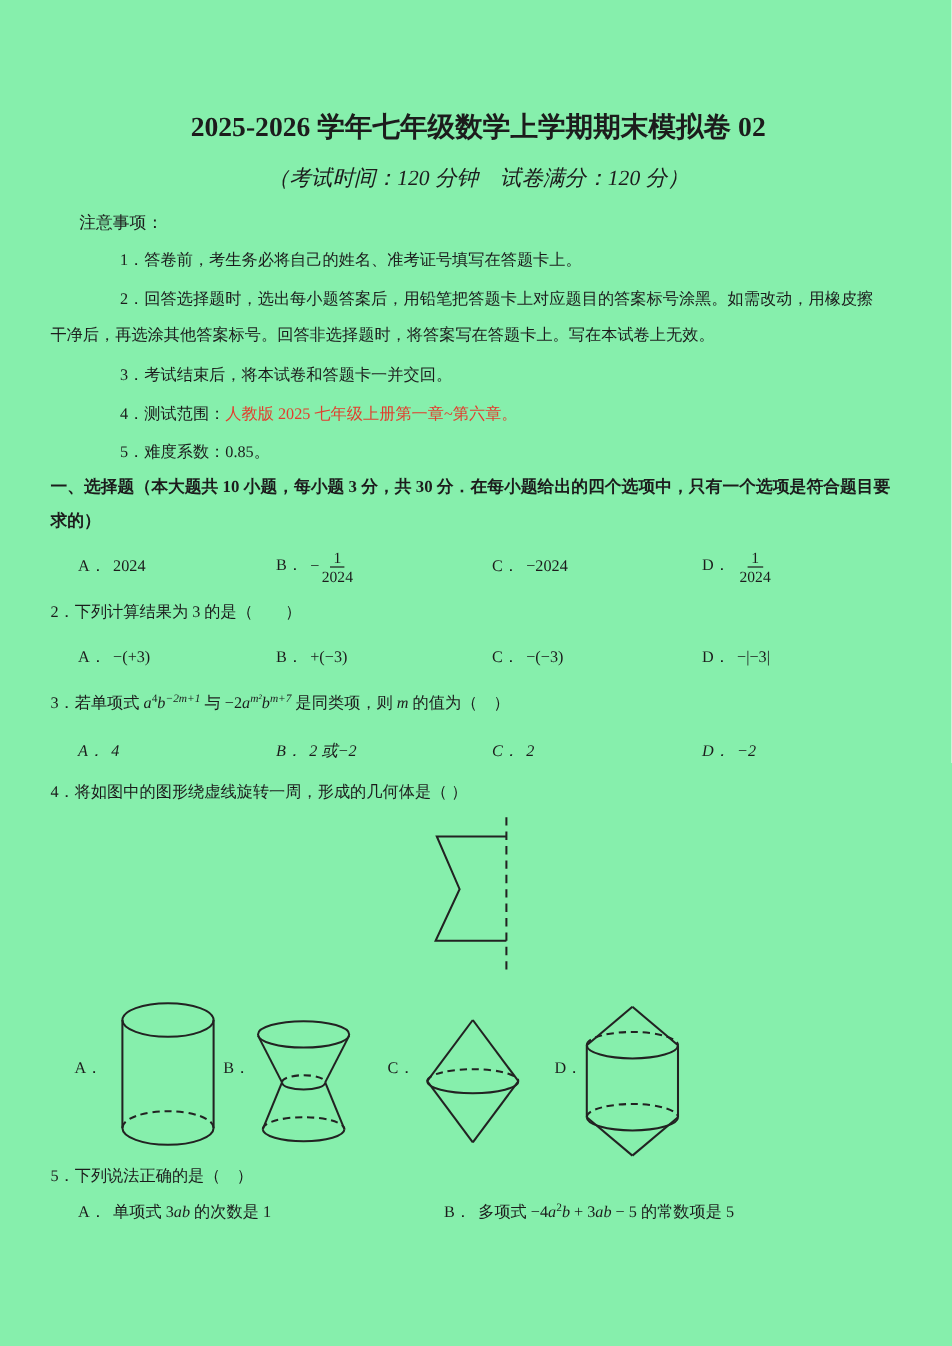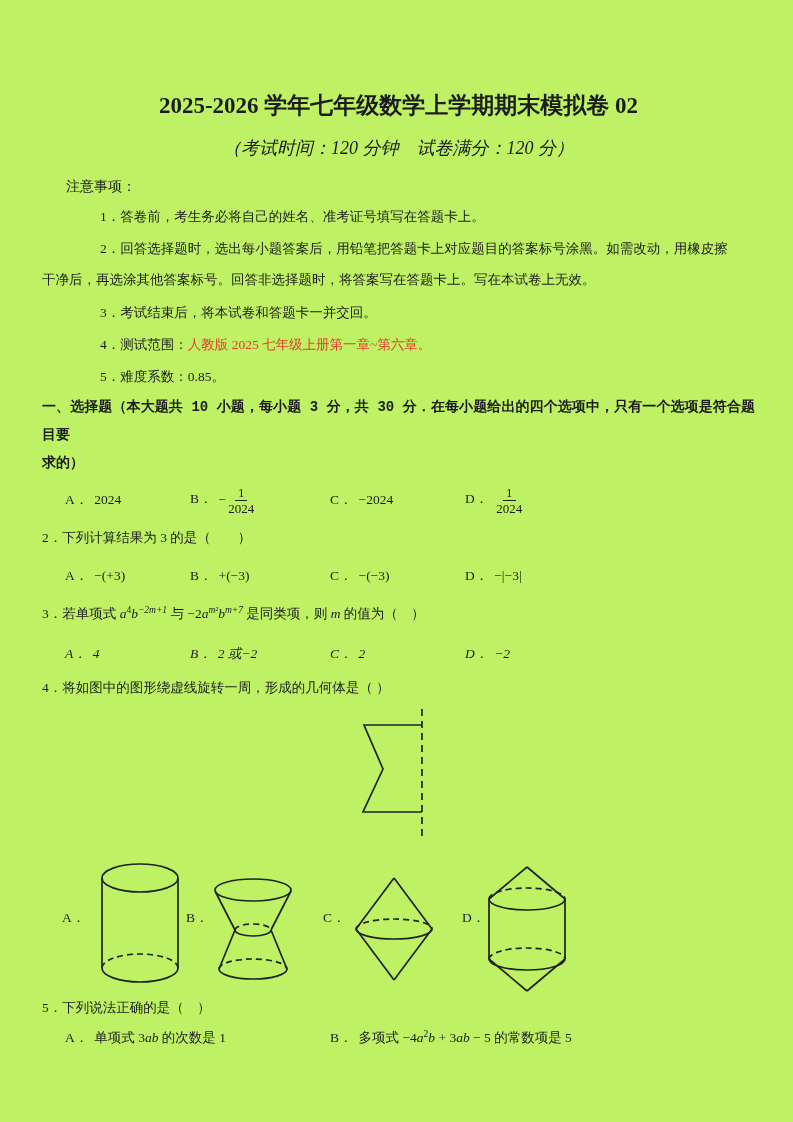--- a/index.html
+++ b/index.html
@@ -1,21 +1,21 @@
 <!DOCTYPE html>
 <html><head>
 <meta charset="utf-8">
 <style>
   html,body{margin:0;padding:0;background:#fff;}
   .page{
     position:relative;
     width:793px;height:1122px;
     box-sizing:border-box;
     padding:0 38px 0 42px;
-    background:#bef264;
+    background:#86efac;
     color:#1c1c1c;
     font-family:"Liberation Serif","DejaVu Serif",serif;
     font-size:13.5px;
     overflow:hidden;
   }
   .exam-title{
     margin:90px 0 0 0;
     text-align:center;
     font-size:23px;
     font-weight:700;
@@ -40,29 +40,29 @@
     text-indent:58px;
     text-align:justify;
   }
   .notice.cont{text-indent:0;font-family:Liberation Mono, monospace;}
   .red{color:#e23d2e;}
   .section-heading{
     font-weight:700;
     font-size:14px;
     line-height:28px;
     text-align:justify;
-    font-family:Liberation Mono, monospace;
   }
   .stem{line-height:26px;}
   .mt2{margin-top:2px;}  .mt4{margin-top:4px;}  .mt8{margin-top:8px;} .mt12{margin-top:12px;} .mt14{margin-top:14px;font-style:italic;}
   .opts{
     display:flex;
     align-items:center;
     padding-left:23px;
     line-height:26px;
+    gap:40px;
   }
   .opts.tall{height:46px;}
   .col-a{width:125px;} .col-b{width:140px;} .col-c{width:135px;} .col-d{flex:1;}
   .col-wide{width:265px;}
   .opt-label{margin-right:6px;}
   .v{font-style:italic;}
   .sup{font-size:9.5px;vertical-align:5px;line-height:0;}
   .frac{
     display:inline-flex;
     flex-direction:column;

